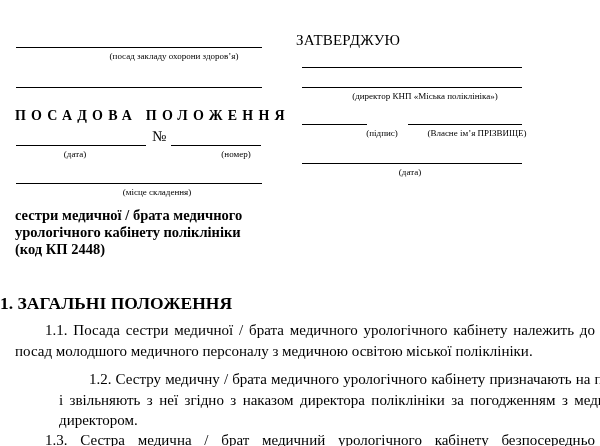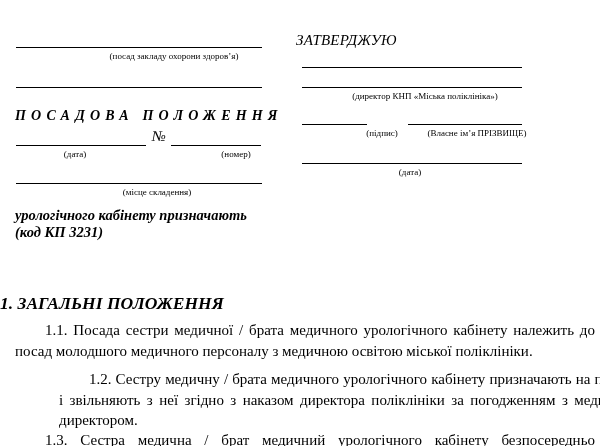--- a/index.html
+++ b/index.html
@@ -1,20 +1,20 @@
 <!DOCTYPE html>
 <html><head>
 <meta charset="utf-8">
 <style>
   html, body { margin: 0; padding: 0; background: #ffffff; }
   body {
     width: 600px; height: 446px; position: relative; overflow: hidden;
     font-family: "Liberation Serif", "DejaVu Serif", serif; color: #000;
   }
-  .abs { position: absolute; font-style: italic; }
+  .abs { position: absolute; }
   .line { position: absolute; border-top: 1px solid #000; height: 0; }
   .cap { position: absolute; font-size: 9px; text-align: center; white-space: nowrap; }
   .approve { font-size: 15px; letter-spacing: 0.2px; }
   .title-spaced { font-weight: bold; font-size: 14px; letter-spacing: 5.2px; white-space: nowrap; }
   .numsign { font-size: 15px; }
   .position {
     font-weight: bold; font-size: 14.5px; line-height: 17px; width: 290px;
   }
   .section-head {
     font-weight: bold; font-size: 17.5px; width: 600px; left: 0;
@@ -37,22 +37,23 @@
 <div class="line" style="left:16px; top:145px; width:130px;"></div>
 <div class="abs numsign" style="left:152px; top:128px;">№</div>
 <div class="line" style="left:171px; top:145px; width:90px;"></div>
 <div class="cap" style="left:55px; top:149px; width:40px;">(дата)</div>
 <div class="cap" style="left:214px; top:149px; width:44px;">(номер)</div>
 
 <div class="line" style="left:16px; top:183px; width:246px;"></div>
 <div class="cap" style="left:110px; top:187px; width:94px;">(місце складення)</div>
 
 <div class="abs position" style="left:15px; top:207px;">
-  <div>урологічного кабінету призначають</div>
-  <div>(код КП 3231)</div>
+  <div>сестри медичної / брата медичного</div>
+  <div>урологічного кабінету поліклініки</div>
+  <div>(код КП 2448)</div>
 </div>
 
 <div class="abs approve" style="left:296px; top:32px;">ЗАТВЕРДЖУЮ</div>
 <div class="line" style="left:302px; top:67px; width:220px;"></div>
 <div class="line" style="left:302px; top:87px; width:220px;"></div>
 <div class="cap" style="left:330px; top:91px; width:190px;">(директор КНП «Міська поліклініка»)</div>
 
 <div class="line" style="left:302px; top:124px; width:65px;"></div>
 <div class="line" style="left:408px; top:124px; width:114px;"></div>
 <div class="cap" style="left:312px; top:128px; width:44px;margin-left:48px;">(підпис)</div>

